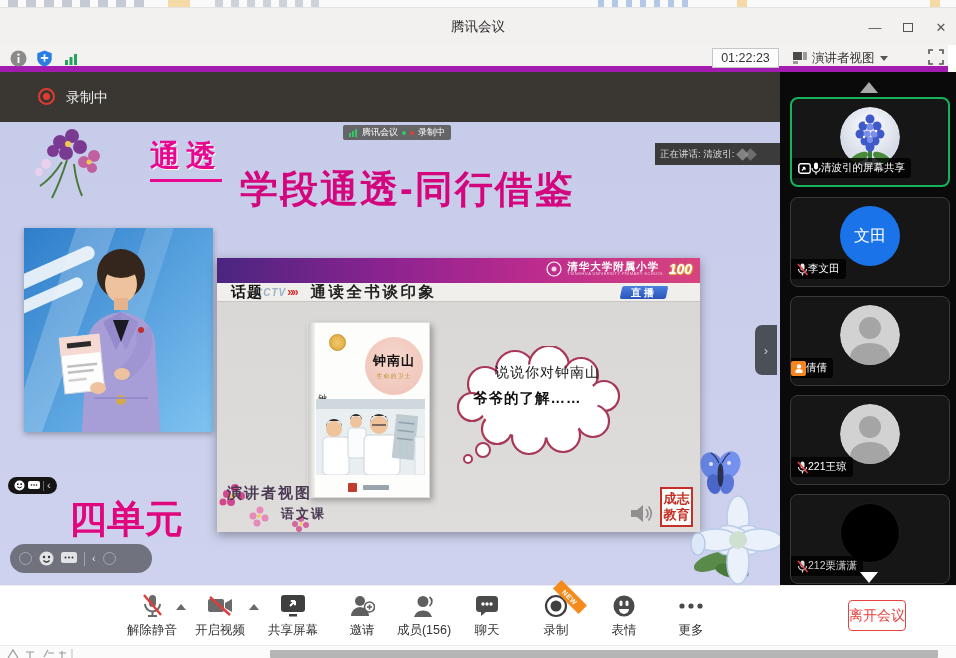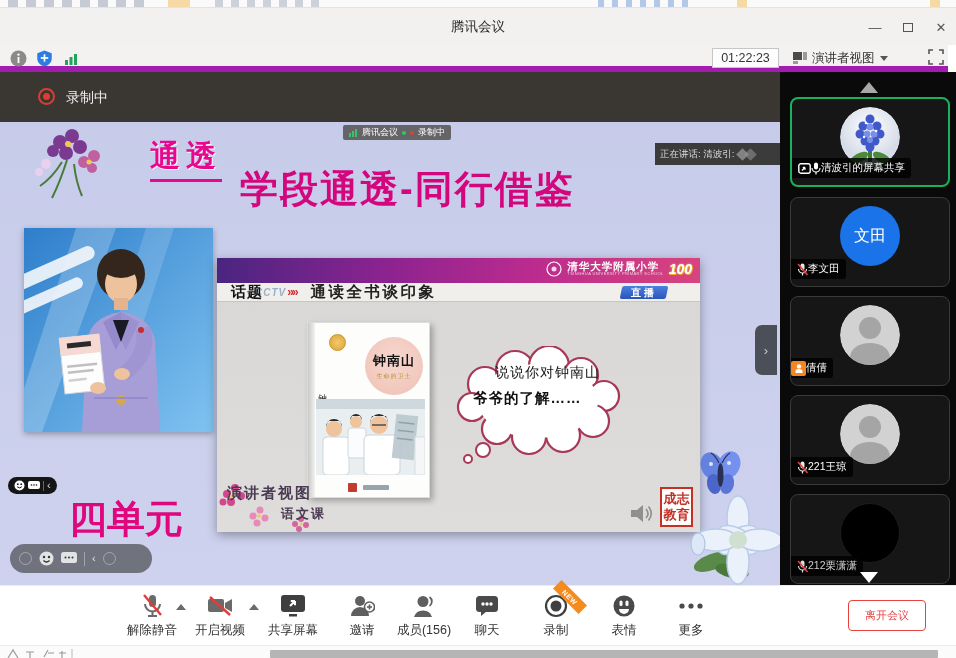--- a/index.html
+++ b/index.html
@@ -129,22 +129,22 @@
 
   
   .controlbar{left:0;top:585px;width:956px;height:60px;background:#ffffff;border-top:1px solid #ececec;}
   .ctl{position:absolute;top:7px;width:70px;height:46px;display:flex;flex-direction:column;align-items:center;justify-content:space-between;cursor:default;}
   .ctl .ic{height:26px;display:flex;align-items:center;justify-content:center;position:relative;}
   .ctl .lb{font-size:12.5px;color:#333;white-space:nowrap;}
   .sub-caret{position:absolute;top:18px;width:0;height:0;border-left:5px solid transparent;border-right:5px solid transparent;
              border-bottom:6px solid #6a6a6a;}
   .new-ribbon{position:absolute;right:-20px;top:-2px;width:36px;height:12px;background:#f58a1d;transform:rotate(45deg);
               display:flex;align-items:center;justify-content:center;color:#fff;font-size:7px;font-weight:bold;letter-spacing:.5px;}
-  .leave-btn{position:absolute;left:848px;top:14px;width:78px;height:31px;border:1px solid #e64340;border-radius:4px;
-             color:#e64340;font-size:11px;display:flex;align-items:center;justify-content:center;background:#fff;}
+  .leave-btn{position:absolute;left:848px;top:14px;width:58px;height:31px;border:1px solid #e64340;border-radius:4px;
+             color:#e64340;font-size:14px;display:flex;align-items:center;justify-content:center;background:#fff;}
 </style>
 </head>
 <body>
 
 <div class="root">
 
   <div class="abs bg-top">
     <div class="frag" style="left:8px;width:140px;background:repeating-linear-gradient(90deg,#9aa4b8 0 10px,transparent 10px 18px);"></div>
     <div class="frag" style="left:168px;width:22px;background:#f0c060;"></div>
     <div class="frag" style="left:215px;width:110px;background:repeating-linear-gradient(90deg,#a8b0c0 0 8px,transparent 8px 16px);"></div>

